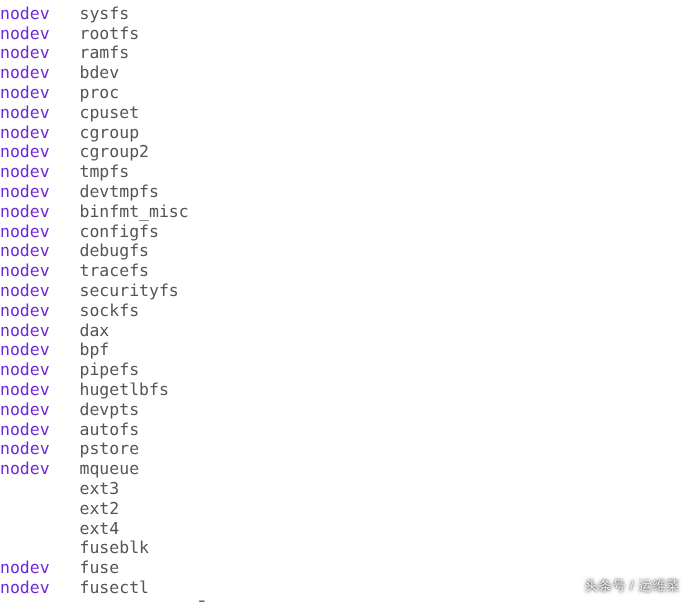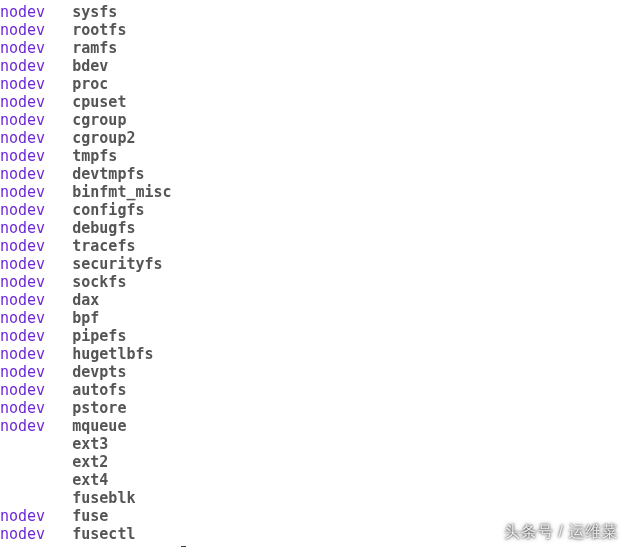--- a/index.html
+++ b/index.html
@@ -24,38 +24,37 @@
       display: inline-block;
       width: 8ch;
       color: #6d28d9;
     }
     .col1.empty {
       color: transparent;
     }
     .col2 {
       display: inline-block;
       color: #555555;
-      font-weight: bold;
     }
     .cursor {
       display: inline-block;
       width: 0.6ch;
       height: 15px;
       background: #3a3a3a;
       vertical-align: text-bottom;
       margin-left: 0.5ch;
     }
     .watermark {
       position: absolute;
       right: 10px;
       bottom: 6px;
       color: rgba(255,255,255,0.9);
       text-shadow: 0 0 4px rgba(0,0,0,0.6), 0 0 2px rgba(0,0,0,0.8);
       font-family: "PingFang SC", "Microsoft YaHei", sans-serif;
-      font-size: 16px;
+      font-size: 12px;
       font-weight: 500;
       letter-spacing: 0.5px;
       pointer-events: none;
     }
   </style>
 </head>
 <body>
 
 <div class="output"><div class="row"><span class="col1">nodev</span><span class="col2">sysfs</span></div><div class="row"><span class="col1">nodev</span><span class="col2">rootfs</span></div><div class="row"><span class="col1">nodev</span><span class="col2">ramfs</span></div><div class="row"><span class="col1">nodev</span><span class="col2">bdev</span></div><div class="row"><span class="col1">nodev</span><span class="col2">proc</span></div><div class="row"><span class="col1">nodev</span><span class="col2">cpuset</span></div><div class="row"><span class="col1">nodev</span><span class="col2">cgroup</span></div><div class="row"><span class="col1">nodev</span><span class="col2">cgroup2</span></div><div class="row"><span class="col1">nodev</span><span class="col2">tmpfs</span></div><div class="row"><span class="col1">nodev</span><span class="col2">devtmpfs</span></div><div class="row"><span class="col1">nodev</span><span class="col2">binfmt_misc</span></div><div class="row"><span class="col1">nodev</span><span class="col2">configfs</span></div><div class="row"><span class="col1">nodev</span><span class="col2">debugfs</span></div><div class="row"><span class="col1">nodev</span><span class="col2">tracefs</span></div><div class="row"><span class="col1">nodev</span><span class="col2">securityfs</span></div><div class="row"><span class="col1">nodev</span><span class="col2">sockfs</span></div><div class="row"><span class="col1">nodev</span><span class="col2">dax</span></div><div class="row"><span class="col1">nodev</span><span class="col2">bpf</span></div><div class="row"><span class="col1">nodev</span><span class="col2">pipefs</span></div><div class="row"><span class="col1">nodev</span><span class="col2">hugetlbfs</span></div><div class="row"><span class="col1">nodev</span><span class="col2">devpts</span></div><div class="row"><span class="col1">nodev</span><span class="col2">autofs</span></div><div class="row"><span class="col1">nodev</span><span class="col2">pstore</span></div><div class="row"><span class="col1">nodev</span><span class="col2">mqueue</span></div><div class="row"><span class="col1 empty">&nbsp;</span><span class="col2">ext3</span></div><div class="row"><span class="col1 empty">&nbsp;</span><span class="col2">ext2</span></div><div class="row"><span class="col1 empty">&nbsp;</span><span class="col2">ext4</span></div><div class="row"><span class="col1 empty">&nbsp;</span><span class="col2">fuseblk</span></div><div class="row"><span class="col1">nodev</span><span class="col2">fuse</span></div><div class="row"><span class="col1">nodev</span><span class="col2">fusectl</span></div><div class="row"><span class="cursor" style="margin-left: 20ch;"></span></div></div>
 

